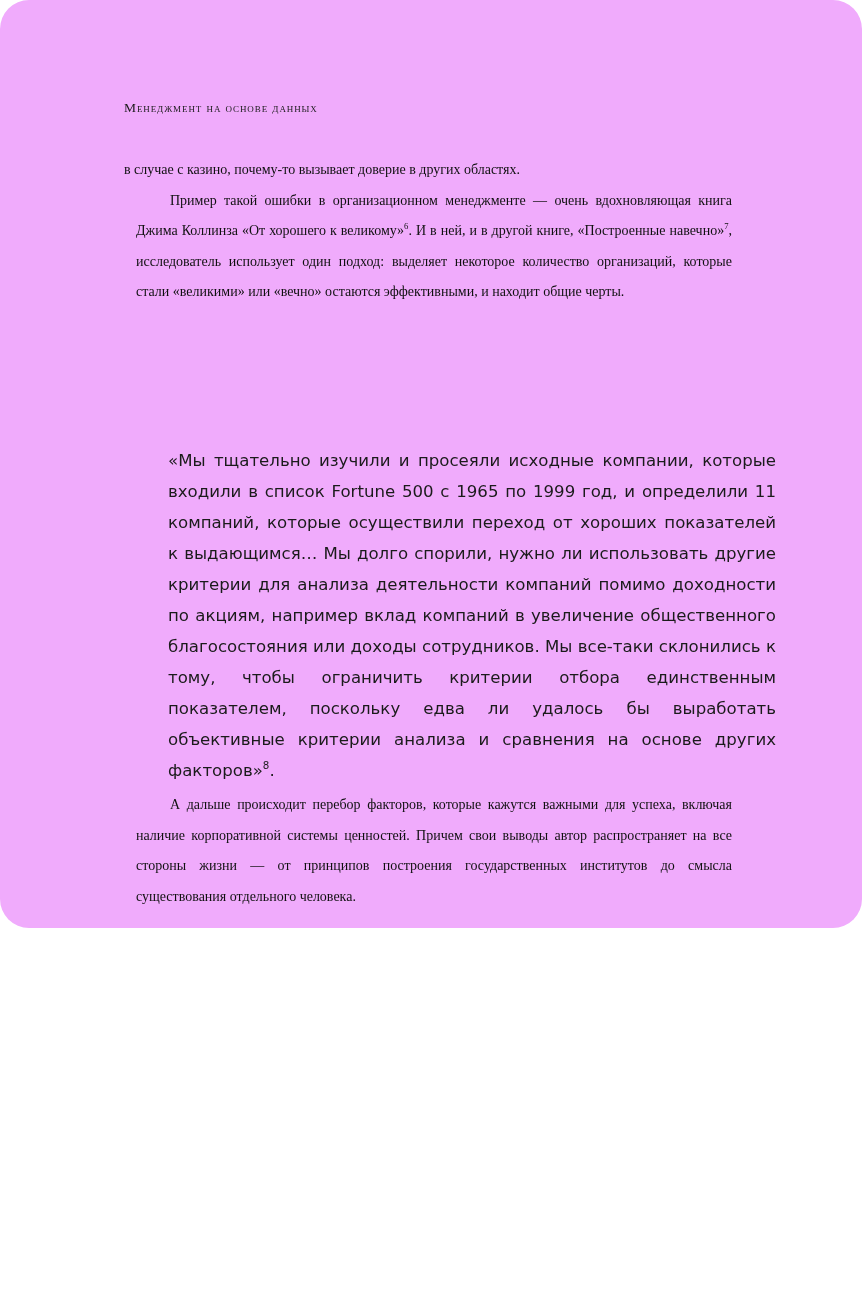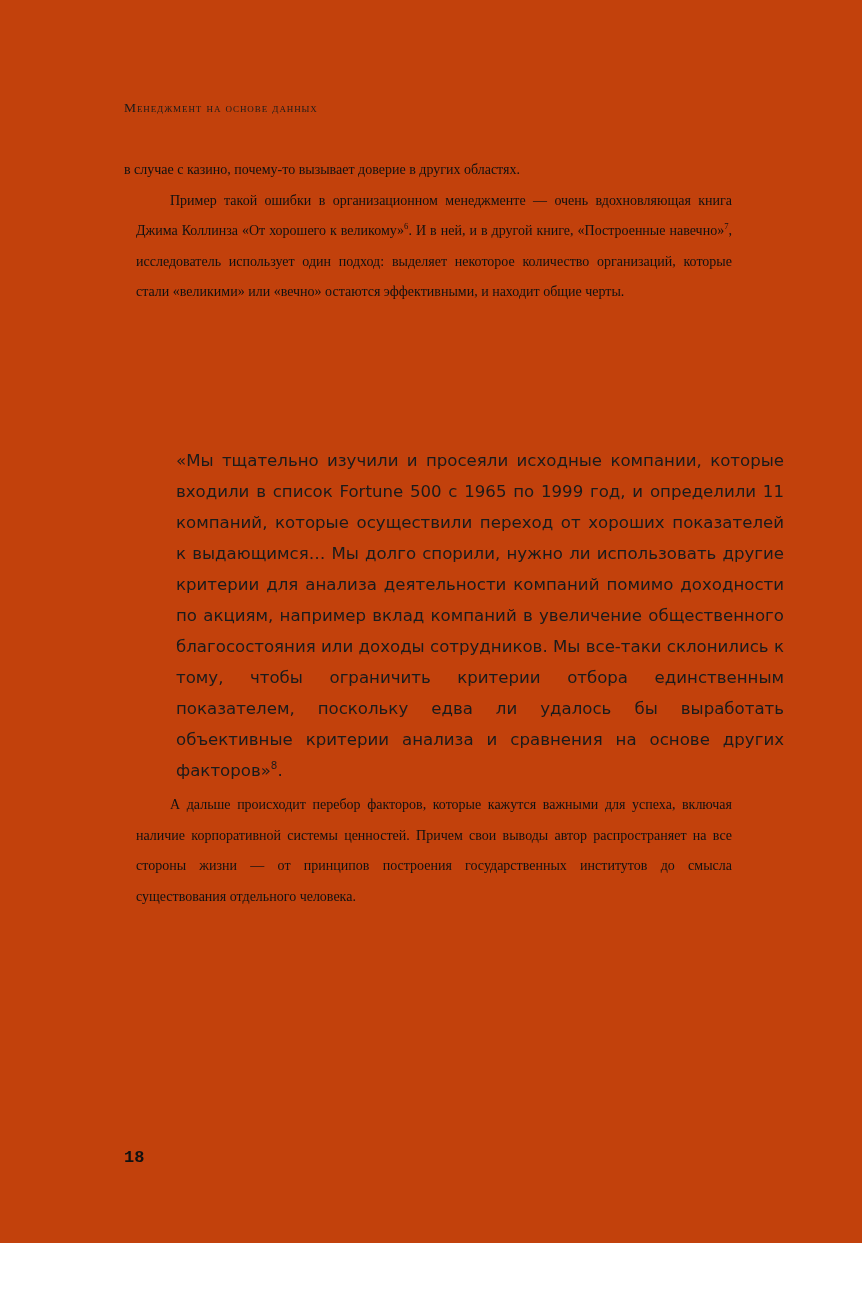--- a/index.html
+++ b/index.html
@@ -3,24 +3,25 @@
 <meta charset="utf-8">
 <style>
   html, body {
     margin: 0;
     padding: 0;
     background: #ffffff;
   }
   .page {
     position: relative;
     width: 862px;
-    height: 1243px;
-    background: #c2410c;
+    height: 928px;
+    background: #f0abfc;
     overflow: hidden;
     box-sizing: border-box;
+    border-radius: 29px;
   }
   .content {
     position: absolute;
     left: 124px;
     top: 0;
     width: 608px;
     height: 1299px;
   }
   .running-head {
     position: absolute;
@@ -73,21 +74,21 @@
   }
   #para-one {
     position: absolute;
     top: 155px;
     left: 0;
     width: 608px;
   }
   #quote-one {
     position: absolute;
     top: 445px;
-    left: 8px;
+    left: 0;
     width: 608px;
   }
   #para-two {
     position: absolute;
     top: 790px;
     left: 0;
     width: 608px;
     font-family: Liberation Serif, serif;
   }
   #quote-two {

